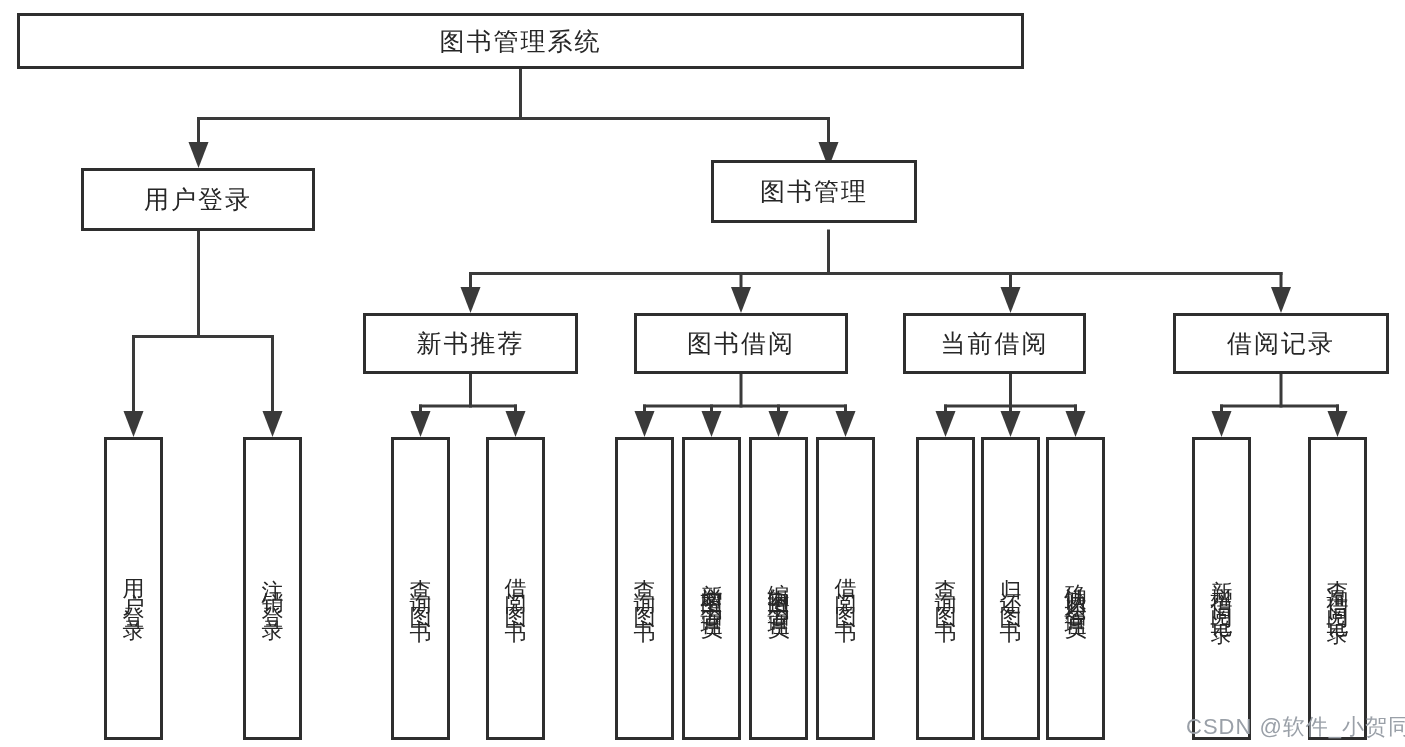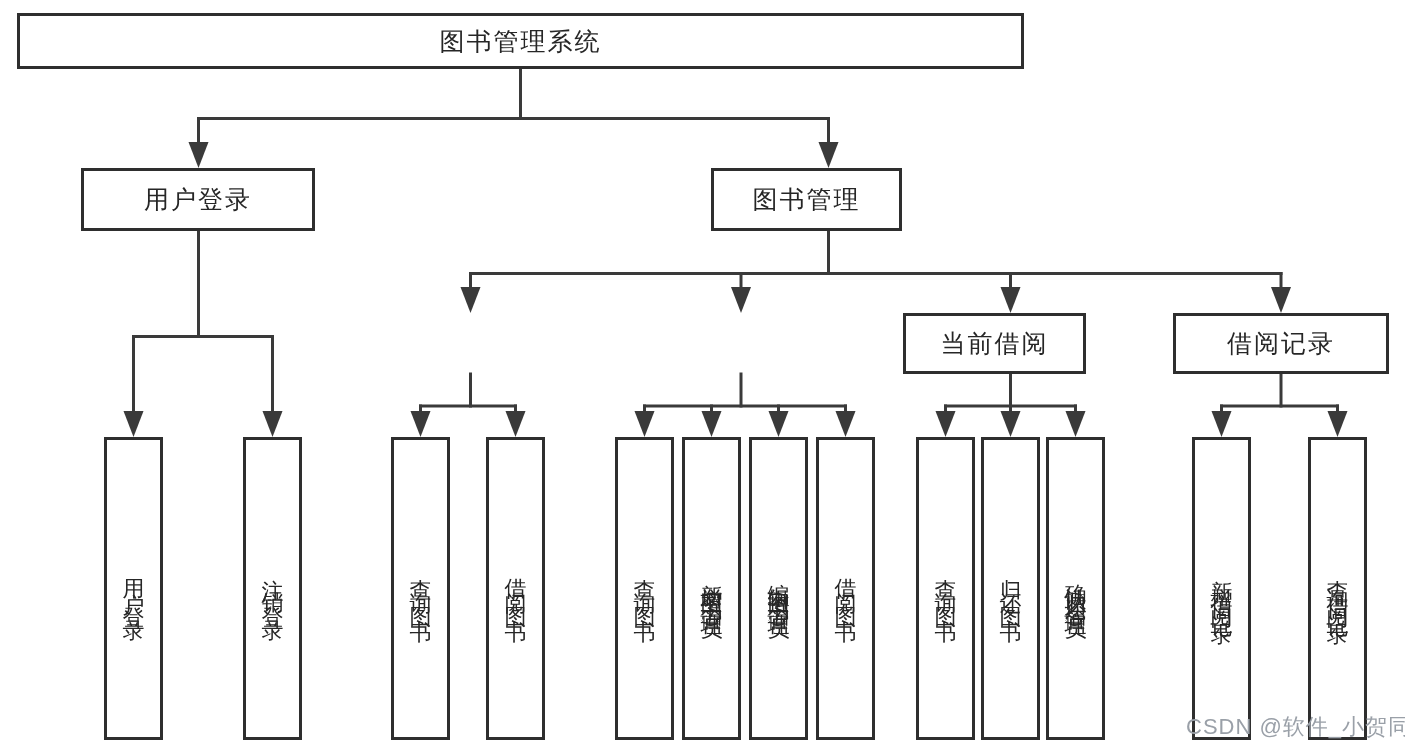--- a/index.html
+++ b/index.html
@@ -133,24 +133,30 @@
     </g>
   </svg>
 
   <div class="node" style="left:17px;top:13px;width:1007px;height:56px;">
     <span class="lbl">图书管理系统</span>
   </div>
 
   <div class="node" style="left:81px;top:168px;width:234px;height:63px;">
     <span class="lbl">用户登录</span>
   </div>
-  <div class="node" style="left:711px;top:168px;width:191px;height:63px;">
+  <div class="node" style="left:711px;top:160px;width:206px;height:63px;">
     <span class="lbl">图书管理</span>
   </div>
 
+  <div class="node" style="left:363px;top:313px;width:215px;height:61px;">
+    <span class="lbl">新书推荐</span>
+  </div>
+  <div class="node" style="left:634px;top:313px;width:214px;height:61px;">
+    <span class="lbl">图书借阅</span>
+  </div>
   <div class="node" style="left:903px;top:313px;width:183px;height:61px;">
     <span class="lbl">当前借阅</span>
   </div>
   <div class="node" style="left:1173px;top:313px;width:216px;height:61px;">
     <span class="lbl">借阅记录</span>
   </div>
 
   <div class="leaf" style="left:104px;">
     <span class="vtext">用户登录</span>
   </div>

